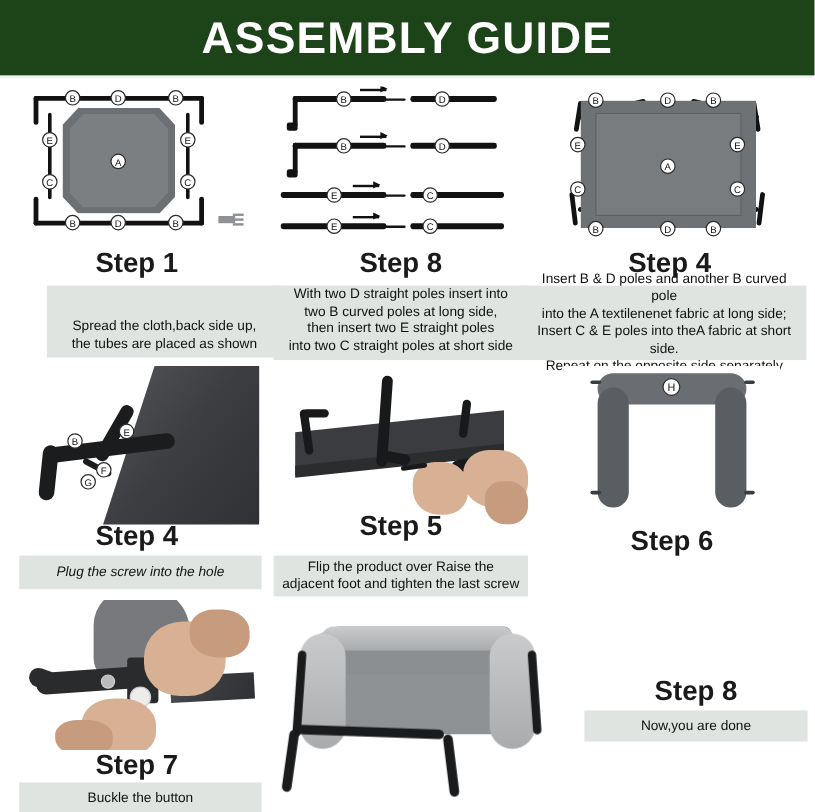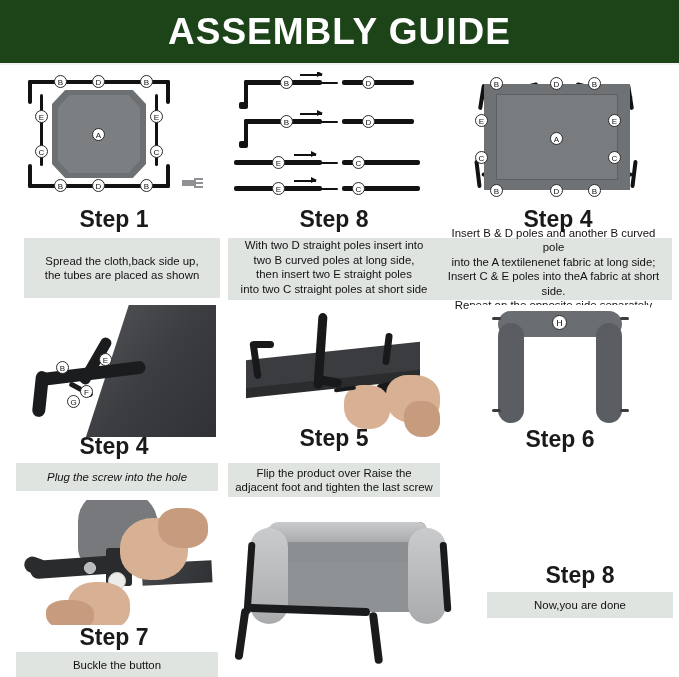--- a/index.html
+++ b/index.html
@@ -148,21 +148,21 @@
 
       <div class="screw" style="left:168px;top:104px;width:22px;height:14px;">
         <i style="left:0;top:4px;width:14px;height:6px;"></i>
         <i style="left:12px;top:2px;width:9px;height:2px;"></i>
         <i style="left:12px;top:6px;width:9px;height:2px;"></i>
         <i style="left:12px;top:10px;width:9px;height:2px;"></i>
       </div>
     </div>
 
     <div class="step-label" style="top:134px;">Step 1</div>
-    <div class="caption" style="left:16px;top:166px;width:196px;height:60px;">
+    <div class="caption" style="left:31px;top:166px;width:196px;height:60px;align-items:flex-end;">
       <div>
         <span>Spread the cloth,back side up,</span>
         <span>the tubes are placed as shown</span>
       </div>
     </div>
   </div>
 
   <div class="cell" style="left:228px;top:72px;width:212px;height:225px;">
     <div class="art" style="left:0;top:0;width:212px;height:130px;">
 
@@ -320,21 +320,21 @@
       <div class="bolster" style="left:28px;top:18px;width:26px;height:100px;border-radius:13px;"></div>
       <div class="bolster" style="left:126px;top:18px;width:26px;height:100px;border-radius:13px;"></div>
 
       <div class="tube" style="left:22px;top:12px;width:9px;height:3px;background:#3a3c3f;"></div>
       <div class="tube" style="left:150px;top:12px;width:9px;height:3px;background:#3a3c3f;"></div>
       <div class="tube" style="left:22px;top:104px;width:9px;height:3px;background:#3a3c3f;"></div>
       <div class="tube" style="left:150px;top:104px;width:9px;height:3px;background:#3a3c3f;"></div>
       <div class="badge big" style="left:82px;top:10px;">H</div>
     </div>
 
-    <div class="step-label" style="top:121px;">Step 6</div>
+    <div class="step-label" style="top:132px;">Step 6</div>
   </div>
 
   <div class="cell" style="left:8px;top:500px;width:212px;height:172px;">
     <div class="photo" style="left:4px;top:0;width:204px;height:125px;">
 
       <div class="s7-fabric" style="left:66px;top:-10px;width:80px;height:78px;"></div>
 
       <div class="s7-strap" style="left:18px;top:56px;width:150px;height:18px;border-radius:8px;transform:rotate(-4deg);"></div>
       <div class="s7-strap" style="left:12px;top:58px;width:24px;height:16px;border-radius:9px;transform:rotate(20deg);"></div>
 

